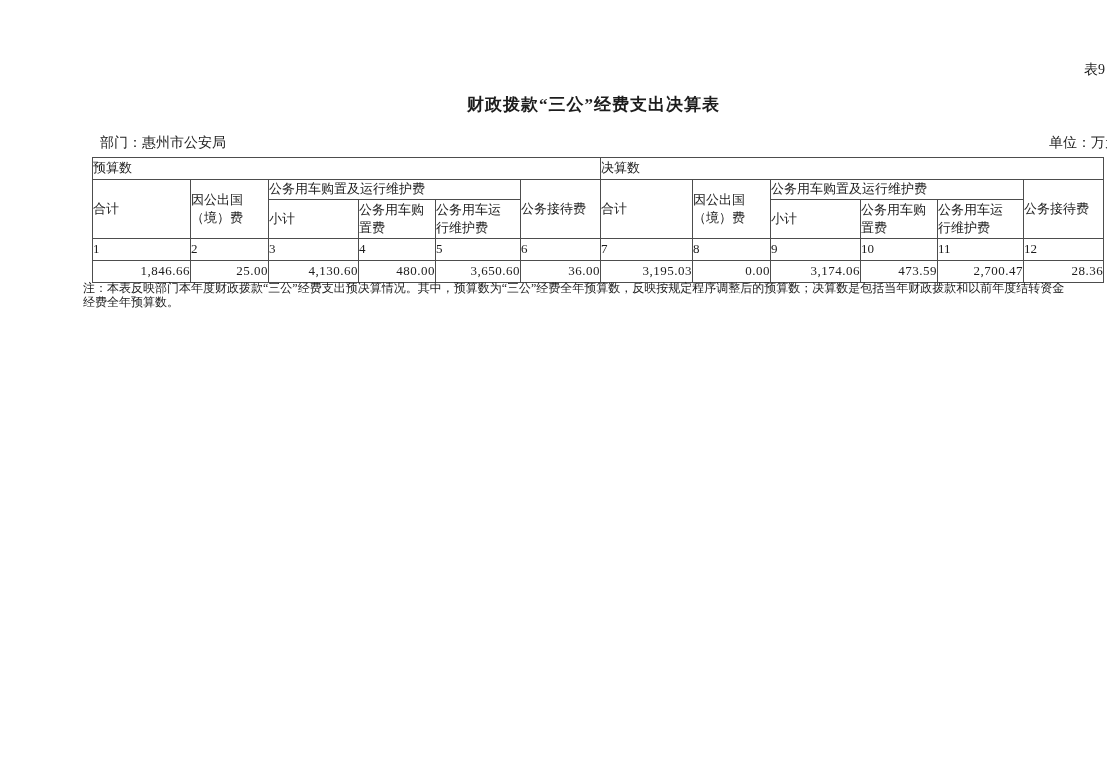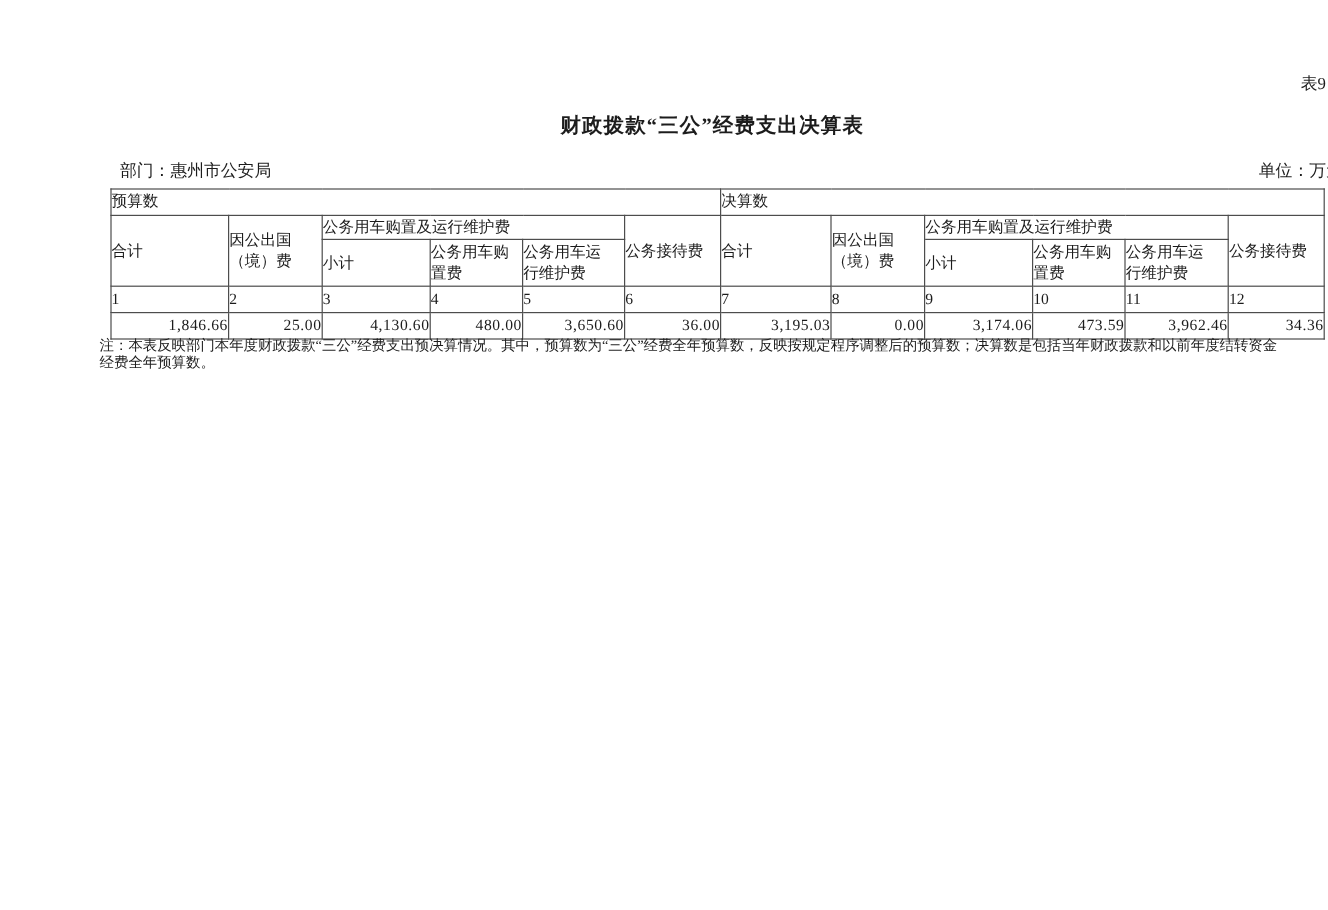--- a/index.html
+++ b/index.html
@@ -163,22 +163,22 @@
         <td class="val">1,846.66</td>
         <td class="val">25.00</td>
         <td class="val">4,130.60</td>
         <td class="val">480.00</td>
         <td class="val">3,650.60</td>
         <td class="val">36.00</td>
         <td class="val">3,195.03</td>
         <td class="val">0.00</td>
         <td class="val">3,174.06</td>
         <td class="val">473.59</td>
-        <td class="val">3,962.46</td>
-        <td class="val">34.36</td>
+        <td class="val">2,700.47</td>
+        <td class="val">28.36</td>
       </tr>
     </tbody>
   </table>
 
   <div class="note">
     <div>注：本表反映部门本年度财政拨款“三公”经费支出预决算情况。其中，预算数为“三公”经费全年预算数，反映按规定程序调整后的预算数；决算数是包括当年财政拨款和以前年度结转资金</div>
     <div>经费全年预算数。</div>
   </div>
 
 </div>

